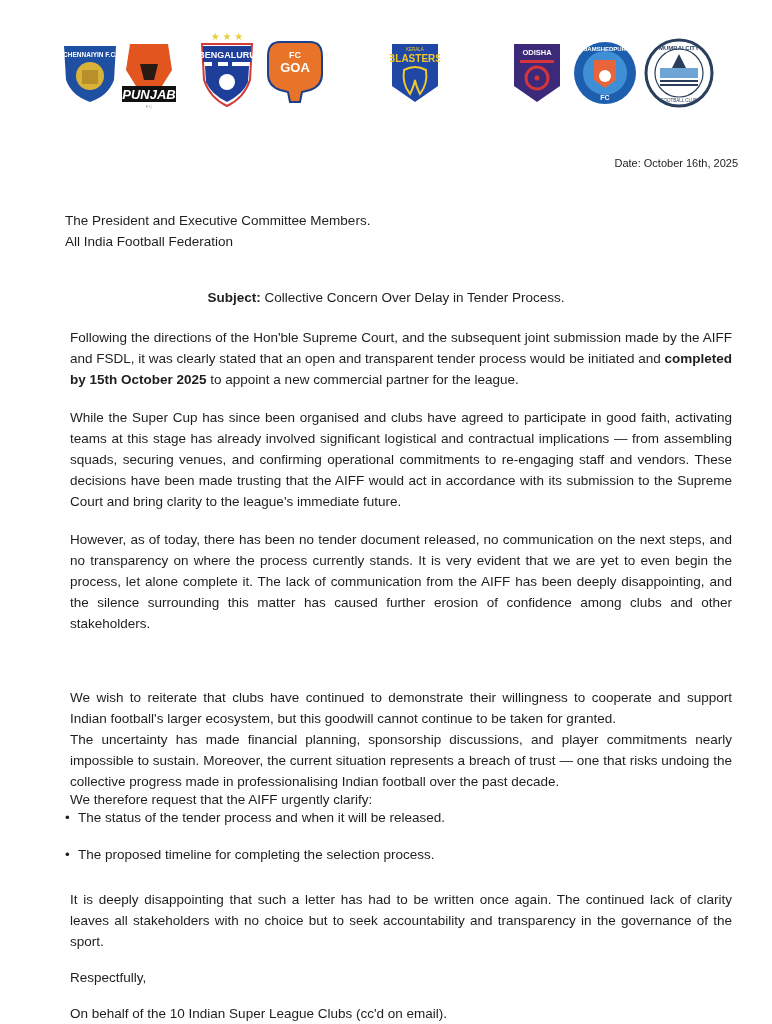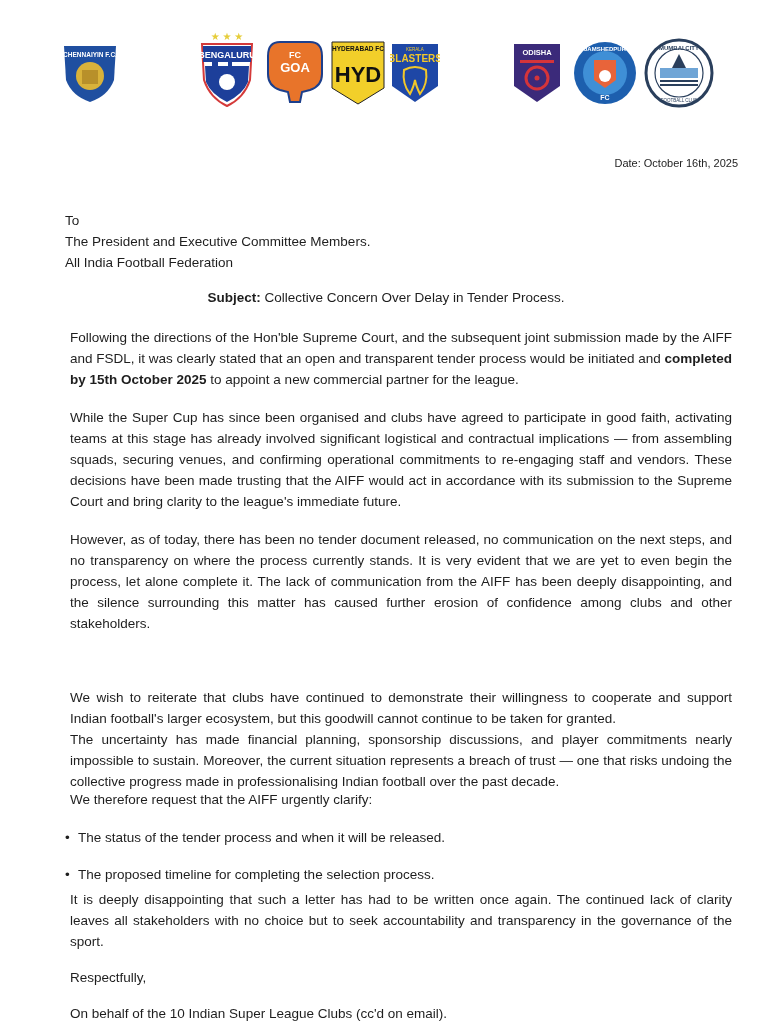--- a/index.html
+++ b/index.html
@@ -8,64 +8,66 @@
   .logos { position: absolute; top: 30px; left: 60px; width: 660px; height: 80px; }
   .logo { position: absolute; }
   .logo svg { display: block; }
   .date { position: absolute; top: 157px; right: 34px; font-size: 11px; margin-left: 15px; }
   .to-block { position: absolute; top: 210px; left: 65px; font-size: 13.5px; line-height: 21px; }
   .subject { position: absolute; top: 290px; left: 0; width: 772px; text-align: center; font-size: 13.5px; }
   .subject b { font-weight: bold; }
   .body-wrap { position: absolute; left: 65px; width: 672px; font-size: 13.5px; line-height: 21px; text-align: justify; }
   .p { margin: 5px; }
   b { font-weight: bold; }
-  .bullet { position: absolute; left: 65px; font-size: 13.5px; margin-top: 20px; }
+  .bullet { position: absolute; left: 65px; font-size: 13.5px; }
   .bullet .dot { display: inline-block; width: 13px; }
 </style>
 </head>
 <body>
 
 <div class="logos">
 
   <div class="logo" style="left:2px;top:12px">
     <svg width="56" height="62" viewBox="0 0 56 62">
         <path d="M2 4 L54 4 L52 38 Q46 54 28 60 Q10 54 4 38 Z" fill="#1f4fa0"></path>
         <circle cx="28" cy="34" r="14" fill="#d9b23a"></circle>
         <rect x="20" y="28" width="16" height="14" fill="#b8902a"></rect>
         <text x="28" y="15" font-size="6.5" fill="#fff" text-anchor="middle" font-family="Liberation Sans, sans-serif" font-weight="bold">CHENNAIYIN F.C.</text>
       </svg>
   </div>
 
+  <div class="logo" style="left:60px;top:10px">
+    <svg width="58" height="70" viewBox="0 0 58 70">
+        <path d="M10 4 L48 4 L52 30 L42 46 L16 46 L6 30 Z" fill="#e2551f"></path>
+        <path d="M20 24 L38 24 L34 40 L24 40 Z" fill="#2a1a14"></path>
+        <rect x="2" y="46" width="54" height="16" fill="#111"></rect>
+        <text x="29" y="59" font-size="13" fill="#fff" text-anchor="middle" font-family="Liberation Sans, sans-serif" font-weight="bold" font-style="italic">PUNJAB</text>
+        <text x="29" y="68" font-size="4" fill="#888" text-anchor="middle" font-family="Liberation Sans, sans-serif">F C</text>
+      </svg>
+  </div>
 
   <div class="logo" style="left:138px;top:0px">
     <svg width="58" height="80" viewBox="0 0 58 80">
         <text x="29" y="10" font-size="10" fill="#e6cd3a" text-anchor="middle">★ ★ ★</text>
         <path d="M4 14 L54 14 L52 50 Q46 68 29 76 Q12 68 6 50 Z" fill="#ffffff" stroke="#d43a3a" stroke-width="2"></path>
         <rect x="5" y="16" width="48" height="16" fill="#1d3f9a"></rect>
         <text x="29" y="28" font-size="9" fill="#fff" text-anchor="middle" font-family="Liberation Sans, sans-serif" font-weight="bold">BENGALURU</text>
         <path d="M7 36 L14 36 L14 32 L20 32 L20 36 L30 36 L30 30 L34 30 L34 36 L51 36 L50 52 Q45 64 29 72 Q13 64 8 52 Z" fill="#1d3f9a"></path>
         <circle cx="29" cy="52" r="8" fill="#fff"></circle>
       </svg>
   </div>
 
   <div class="logo" style="left:206px;top:10px">
     <svg width="58" height="64" viewBox="0 0 58 64">
         <path d="M14 2 L44 2 Q56 2 56 16 L56 34 Q56 46 44 50 L36 52 L34 62 L24 62 L22 52 L14 50 Q2 46 2 34 L2 16 Q2 2 14 2 Z" fill="#e8742a" stroke="#1c3f8c" stroke-width="2"></path>
         <text x="29" y="18" font-size="9" fill="#fff" text-anchor="middle" font-family="Liberation Sans, sans-serif" font-weight="bold">FC</text>
         <text x="29" y="32" font-size="13" fill="#fff" text-anchor="middle" font-family="Liberation Sans, sans-serif" font-weight="bold">GOA</text>
       </svg>
   </div>
 
-  <div class="logo" style="left:270px;top:10px">
-    <svg width="56" height="66" viewBox="0 0 56 66">
-        <path d="M2 2 L54 2 L54 48 L28 64 L2 48 Z" fill="#f2cf2a" stroke="#222" stroke-width="1"></path>
-        <text x="28" y="11" font-size="6.5" fill="#111" text-anchor="middle" font-family="Liberation Sans, sans-serif" font-weight="bold">HYDERABAD FC</text>
-        <text x="28" y="42" font-size="22" fill="#111" text-anchor="middle" font-family="Liberation Sans, sans-serif" font-weight="bold">HYD</text>
-      </svg>
-  </div>
 
   <div class="logo" style="left:330px;top:12px">
     <svg width="50" height="62" viewBox="0 0 50 62">
         <path d="M2 2 L48 2 L48 44 L25 60 L2 44 Z" fill="#1e47a6"></path>
         <text x="25" y="9" font-size="4.5" fill="#f2c72a" text-anchor="middle" font-family="Liberation Sans, sans-serif">KERALA</text>
         <text x="25" y="20" font-size="10" fill="#f2c72a" text-anchor="middle" font-family="Liberation Sans, sans-serif" font-weight="bold">BLASTERS</text>
         <path d="M14 28 Q25 22 36 28 Q38 42 30 52 Q26 44 25 38 Q24 44 20 52 Q12 42 14 28 Z" fill="none" stroke="#f2c72a" stroke-width="2"></path>
       </svg>
   </div>
 
@@ -101,21 +103,20 @@
         <rect x="16" y="46" width="38" height="2" fill="#2a3f5c"></rect>
         <text x="35" y="12" font-size="6" fill="#2a3f5c" text-anchor="middle" font-family="Liberation Sans, sans-serif" font-weight="bold">MUMBAI CITY</text>
         <text x="35" y="64" font-size="4.5" fill="#2a3f5c" text-anchor="middle" font-family="Liberation Sans, sans-serif">FOOTBALL CLUB</text>
       </svg>
   </div>
 </div>
 
 <div class="date">Date: October 16th, 2025</div>
 
 <div class="to-block">
-  <div>To</div>
   <div>The President and Executive Committee Members.</div>
   <div>All India Football Federation</div>
 </div>
 
 <div class="subject">
   <b>Subject:</b><span> Collective Concern Over Delay in Tender Process.</span>
 </div>
 
 <div class="body-wrap" style="top:322px">
   <p class="p"><span>Following the directions of the Hon'ble Supreme Court, and the subsequent joint submission made by the AIFF and FSDL, it was clearly stated that an open and transparent tender process would be initiated and </span><b>completed by 15th October 2025</b><span> to appoint a new commercial partner for the league.</span></p>

